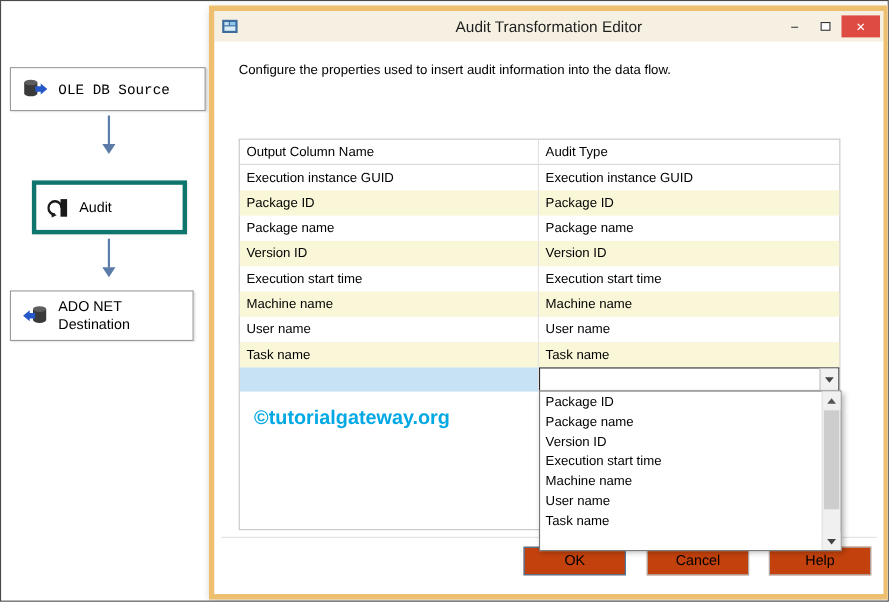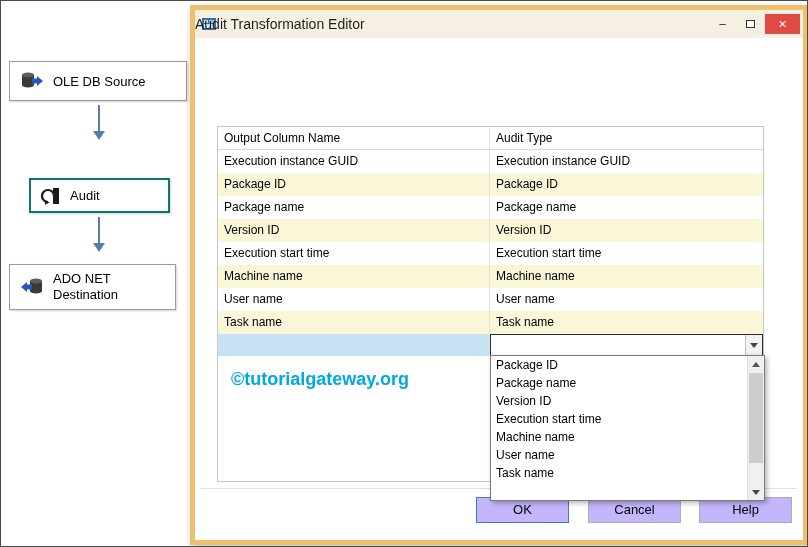--- a/index.html
+++ b/index.html
@@ -4,43 +4,43 @@
 <style>
   * { margin:0; padding:0; box-sizing:border-box; }
   body { font-family:"Liberation Sans", sans-serif; background:#fff; }
 
   .screen { position:relative; width:808px; height:547px; background:#fff;
             border:1px solid #4a4a4a; overflow:hidden; }
 
   
   .node { position:absolute; background:#fff; border:1px solid #9a9a9a;
           display:flex; align-items:center; box-shadow:1px 1px 2px rgba(0,0,0,.18); }
-  .node-source { left:8px; top:60px; width:178px; height:40px; }
-  .node-audit  { left:28px; top:163px; width:141px; height:35px; border:2px solid #0f766e;margin-top:14px; }
+  .node-source { left:8px; top:60px; width:178px; height:40px;font-family:Liberation Mono, monospace; }
+  .node-audit  { left:28px; top:163px; width:141px; height:49px; border:4px solid #0f766e; }
   .node-dest   { left:8px; top:263px; width:167px; height:46px; }
   .node .nicon { margin:0 9px 0 10px; flex:0 0 auto; display:flex; }
   .node .nlabel { font-size:13px; color:#000; }
   .node-dest .nlabel { width:84px; line-height:1.25; }
 
   .connector { position:absolute; width:12px; }
   .conn-1 { left:92px; top:104px; }
   .conn-2 { left:92px; top:216px; }
   .connector .cline { width:2px; height:26px; background:var(--connector,#5B7CA8); margin:0 auto; }
   .connector .chead { width:0; height:0; margin:0 auto;
           border-left:6px solid transparent; border-right:6px solid transparent;
           border-top:9px solid var(--connector,#5B7CA8); }
 
   
   .dialog { position:absolute; left:189px; top:4px; width:618px; height:540px;
             background:#fff; border:5px solid var(--dialog_border,#EDBF6F);
             box-shadow:2px 3px 8px rgba(0,0,0,.25); }
   .titlebar { height:28px; background:var(--titlebar_bg,#F5F0E1); position:relative;
               display:flex; align-items:center; }
   .app-icon { margin-left:6px; display:flex; }
-  .titlebar .title { position:absolute; left:0; right:0; text-align:left;
+  .titlebar .title { position:absolute; left:0; right:0; text-align:center;
               font-size:14px; color:#1e1e1e; }
   .win-controls { position:absolute; right:3px; top:4px; display:flex; align-items:center; gap:1px; }
   .wbtn { width:27px; height:20px; display:flex; align-items:center; justify-content:center;
           font-size:13px; color:#333; cursor:default; }
   .btn-max .maxbox { width:9px; height:8px; border:1px solid #333; background:#fff; }
   .btn-close { width:35px; height:20px; background:var(--close_red,#DD4B43); color:#fff;
                display:flex; align-items:center; justify-content:center; font-size:14px; }
 
   .content { position:relative; height:502px; background:#fff; font-size:12px; }
   .description { position:absolute; left:22px; top:18px; color:#000; }
@@ -77,21 +77,21 @@
   .dd-item.selected { background:var(--dropdown_highlight,#2E95E9); color:#fff; }
   .dd-scrollbar { position:absolute; right:0; top:0; bottom:0; width:17px;
                   background:#F0F0F0; border-left:1px solid #E0E0E0; }
   .sb-btn { position:absolute; left:0; right:0; height:16px; background:#F0F0F0;
             display:flex; align-items:center; justify-content:center; }
   .sb-up { top:0; } .sb-down { bottom:0; }
   .sb-thumb { position:absolute; left:1px; right:1px; top:17px; height:90px; background:#CDCDCD; }
 
   .divider { position:absolute; left:6px; right:6px; top:450px; height:1px; background:#E0E0E0; }
 
-  .dlg-btn { position:absolute; top:459px; width:93px; height:26px; background:#c4b5fd;
+  .dlg-btn { position:absolute; top:459px; width:93px; height:26px; background:#c2410c;
              border:1px solid #ADADAD; font-size:13px; text-align:center; line-height:24px;
              color:#000; }
   .btn-ok { left:281px; border-color:var(--ok_border,#3C7FB1); }
   .btn-cancel { left:393px; }
   .btn-help { left:504px; }
 
   .watermark { position:absolute; left:36px; top:331px; font-size:18px; font-weight:bold;
                color:var(--watermark_color,#00A8E4); }
 </style>
 </head>
@@ -158,20 +158,21 @@
         <span class="wbtn btn-min">−</span>
         <span class="wbtn btn-max">
           <span class="maxbox"></span>
         </span>
         <span class="btn-close">×</span>
       </span>
     </div>
 
     <div class="content">
 
+      <div class="description">Configure the properties used to insert audit information into the data flow.</div>
 
       <div class="grid">
         <div class="grid-header">
           <div class="gh-cell col1">Output Column Name</div>
           <div class="gh-cell col2">Audit Type</div>
         </div>
 
         <div class="grid-row">
           <div class="g-cell col1">Execution instance GUID</div>
           <div class="g-cell col2">Execution instance GUID</div>

